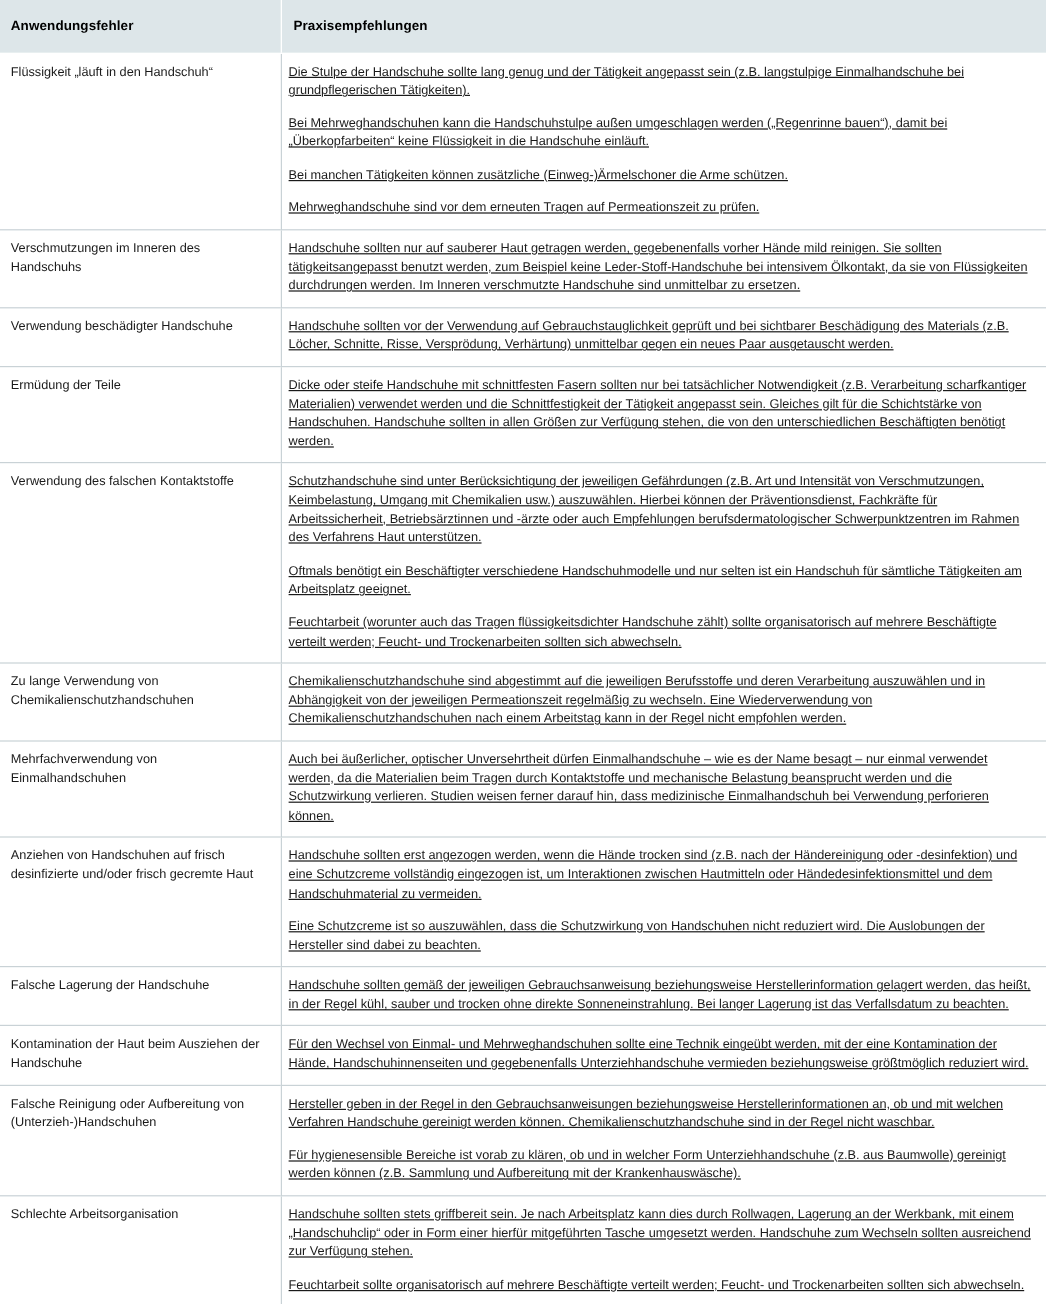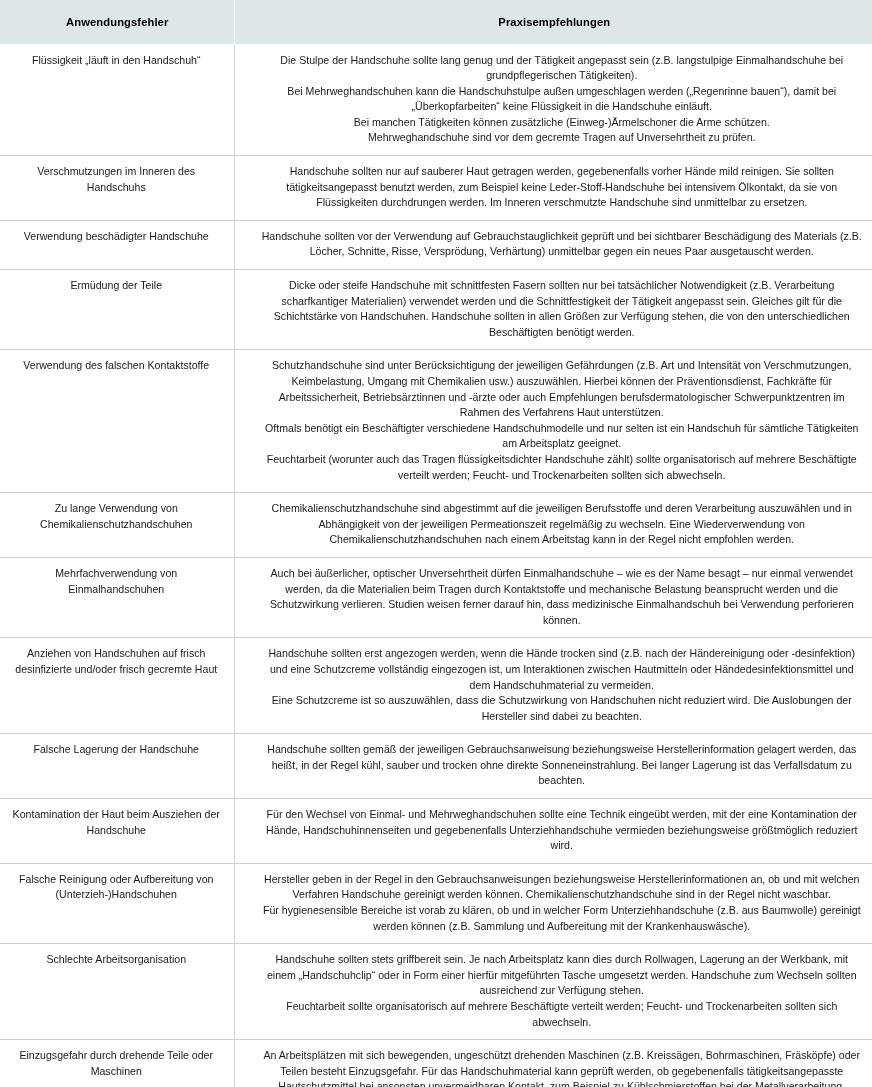--- a/index.html
+++ b/index.html
@@ -28,21 +28,21 @@
     border-collapse: collapse;
     table-layout: fixed;
     background: #ffffff;
   }
 
   table.recommendation-table col.col-error { width: 234px; }
   table.recommendation-table col.col-advice { width: 638px; }
 
   thead th {
     background: #dde6e9;
-    text-align: center;
+    text-align: left;
     vertical-align: middle;
     font-size: 11.2px;
     font-weight: bold;
     color: #000000;
     padding: 7px 8px 7px 8px;
     height: 44px;
     box-sizing: border-box;
     border-bottom: 1px solid #ffffff;
     letter-spacing: 0.1px;
   }
@@ -50,37 +50,37 @@
   thead th.th-advice { padding-left: 10px; border-left: 1px solid #ffffff; margin-left: 30px; }
 
   tbody td {
     vertical-align: top;
     font-size: 10.6px;
     line-height: 15.6px;
     color: #1a1a1a;
     border-top: 1px solid #c9d2d6;
     padding: 8px 10px 9px 9px;
     box-sizing: border-box;
-    text-align: center;
   }
   tbody tr:first-child td { border-top: none; }
 
   tbody td.cell-error {
     padding-right: 10px;
     border-right: 1px solid #c9d2d6;
   }
   tbody td.cell-advice {
-    padding-left: 26px;
+    padding-left: 6px;
     padding-right: 9px;
+    text-decoration: underline;
   }
 
   tbody tr:last-child td { border-bottom: 1px solid #c9d2d6; }
 
   .para { margin: 0; padding: 0; }
-  .para + .para { margin-top: 0; }
+  .para + .para { margin-top: 12px; }
 
   .hdr-label { display: inline-block; }
 </style>
 </head>
 <body>
 
 <div class="sheet">
   <table class="recommendation-table">
     <colgroup>
       <col class="col-error">
@@ -98,21 +98,21 @@
     </thead>
     <tbody id="table-body">
         <tr>
           <td class="cell-error">
             <p class="para">Flüssigkeit „läuft in den Handschuh“</p>
           </td>
           <td class="cell-advice">
             <p class="para">Die Stulpe der Handschuhe sollte lang genug und der Tätigkeit angepasst sein (z.B. langstulpige Einmalhandschuhe bei grundpflegerischen Tätigkeiten).</p>
             <p class="para">Bei Mehrweghandschuhen kann die Handschuhstulpe außen umgeschlagen werden („Regenrinne bauen“), damit bei „Überkopfarbeiten“ keine Flüssigkeit in die Handschuhe einläuft.</p>
             <p class="para">Bei manchen Tätigkeiten können zusätzliche (Einweg-)Ärmelschoner die Arme schützen.</p>
-            <p class="para">Mehrweghandschuhe sind vor dem gecremte Tragen auf Unversehrtheit zu prüfen.</p>
+            <p class="para">Mehrweghandschuhe sind vor dem erneuten Tragen auf Permeationszeit zu prüfen.</p>
           </td>
         </tr>
         <tr>
           <td class="cell-error">
             <p class="para">Verschmutzungen im Inneren des Handschuhs</p>
           </td>
           <td class="cell-advice">
             <p class="para">Handschuhe sollten nur auf sauberer Haut getragen werden, gegebenenfalls vorher Hände mild reinigen. Sie sollten tätigkeitsangepasst benutzt werden, zum Beispiel keine Leder-Stoff-Handschuhe bei intensivem Ölkontakt, da sie von Flüssigkeiten durchdrungen werden. Im Inneren verschmutzte Handschuhe sind unmittelbar zu ersetzen.</p>
           </td>
         </tr>

